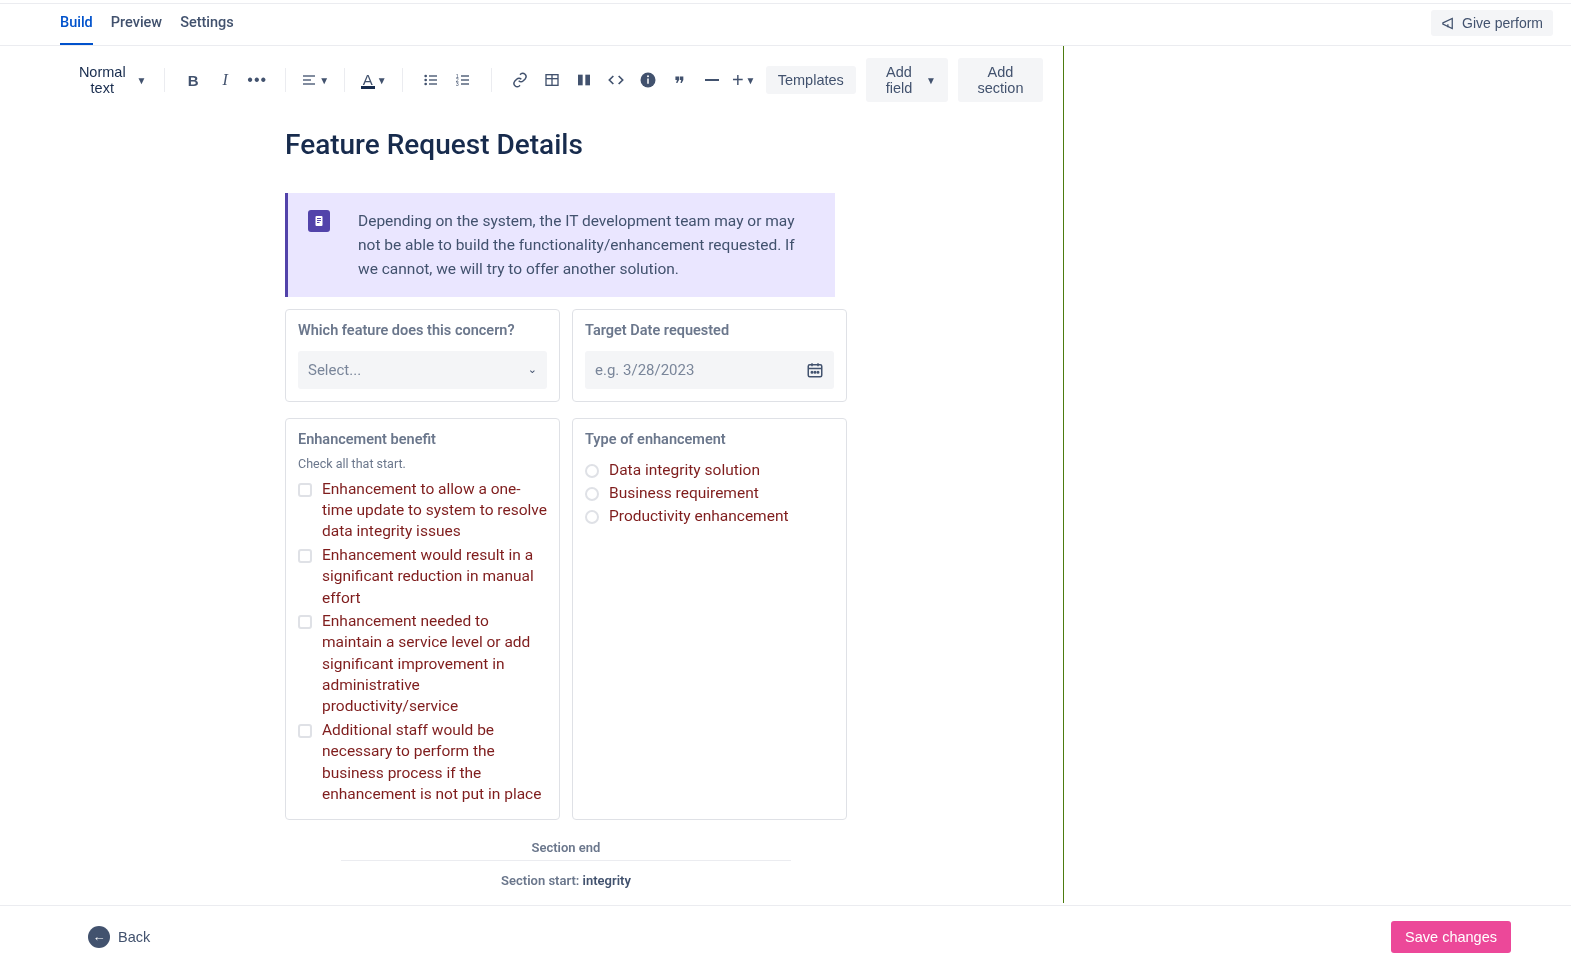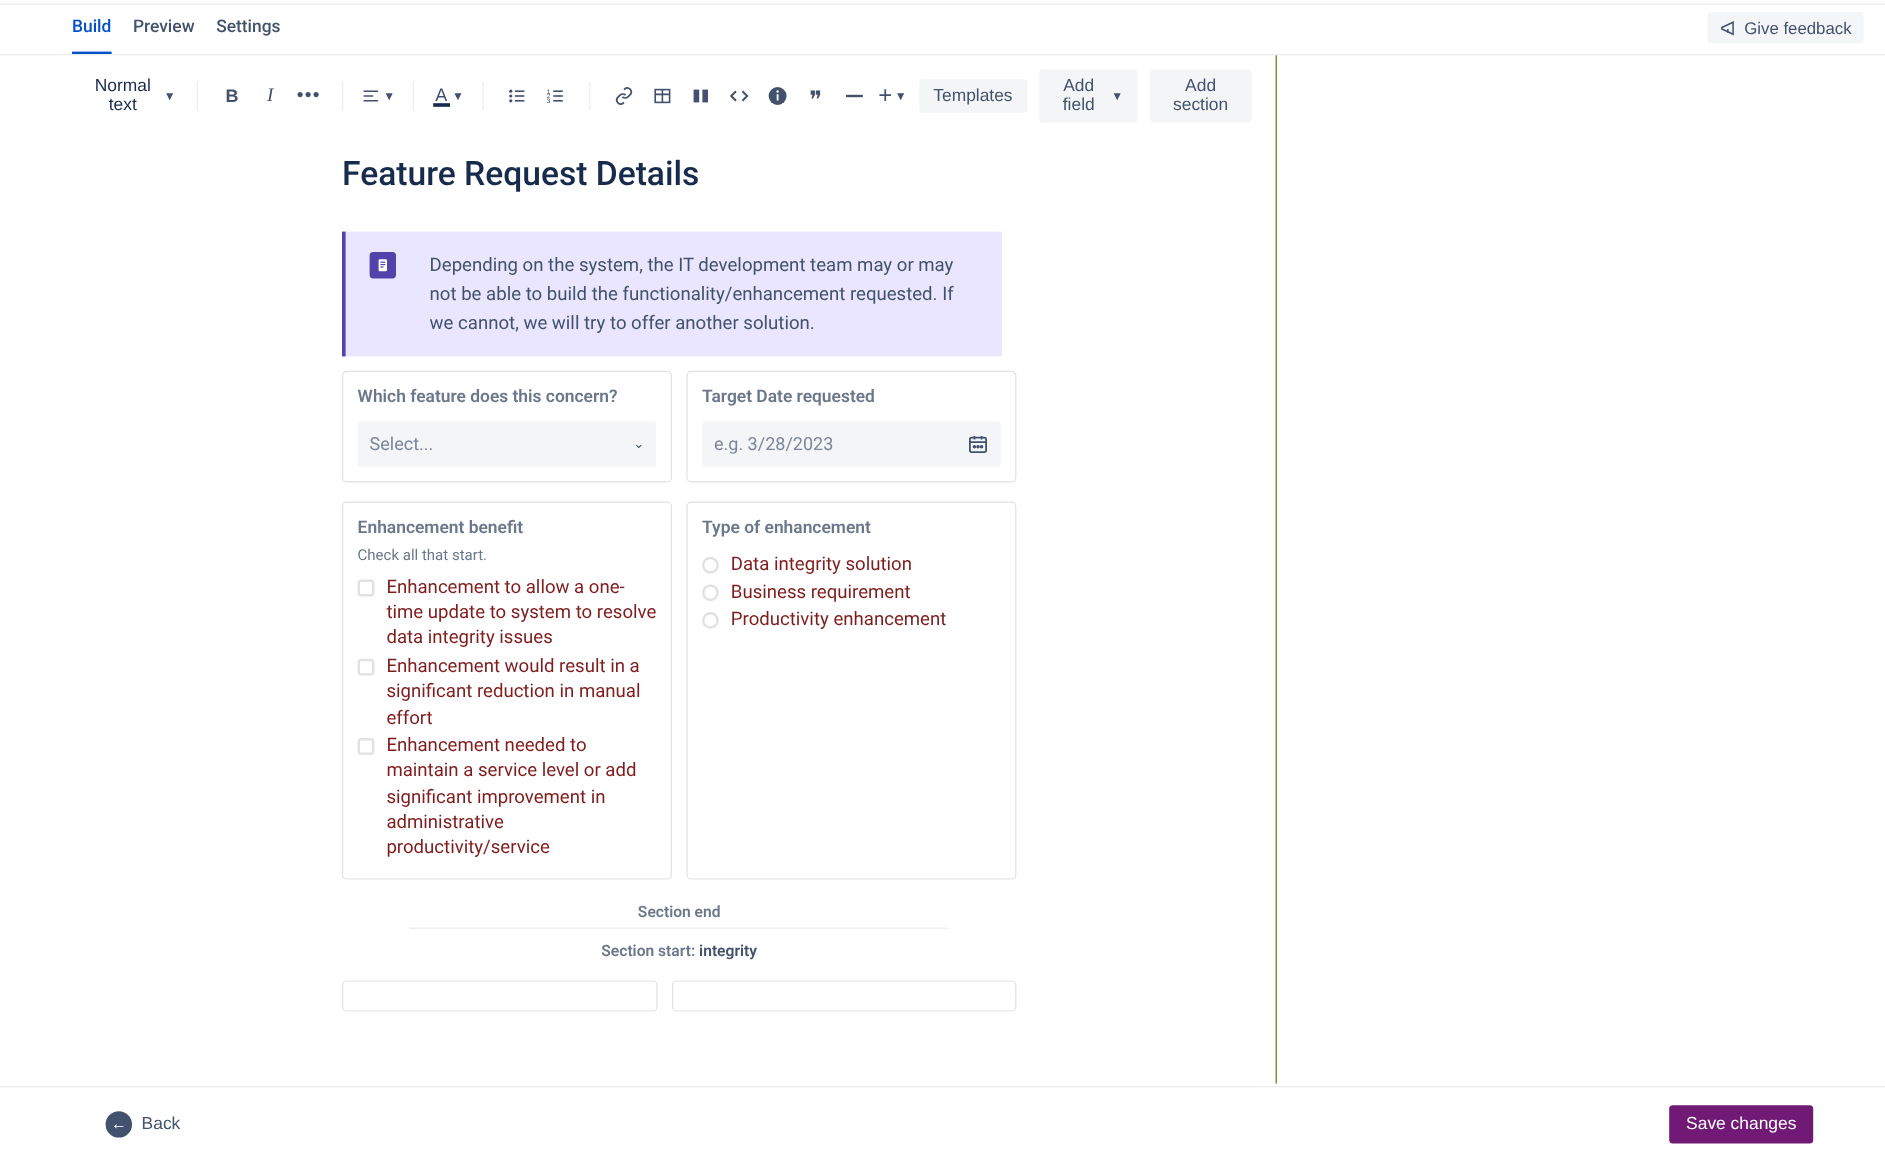--- a/index.html
+++ b/index.html
@@ -310,21 +310,21 @@
     height: 22px;
     border-radius: 50%;
     background: #42526E;
     color: #fff;
     display: inline-flex;
     align-items: center;
     justify-content: center;
     font-size: 13px;
   }
   .save-btn {
-    background: #701a75;
+    background: #ec4899;
     color: #fff;
     border: none;
     padding: 8px 14px;
     border-radius: 3px;
     font-size: 14.5px;
     font-weight: 500;
     cursor: pointer;
   }
 
   svg { display: block; }
@@ -334,21 +334,21 @@
 
 <div class="topbar"></div>
 <div class="feedback-wrap">
   <button class="feedback-btn">
     <span>
       <svg width="15" height="15" viewBox="0 0 24 24" fill="none" stroke="#42526E" stroke-width="2">
         <path d="M3 11l15-7v16L3 13v-2z"></path>
           <path d="M11 13v5"></path>
       </svg>
     </span>
-    <span>Give feedback</span>
+    <span>Give perform</span>
   </button>
 </div>
 
 <div class="tabs">
   <div class="tab active">Build</div>
   <div class="tab">Preview</div>
   <div class="tab">Settings</div>
 </div>
 
 <div class="workspace">
@@ -524,20 +524,24 @@
                 <span class="opt-label">Enhancement to allow a one-time update to system to resolve data integrity issues</span>
               </li>
               <li>
                 <span class="check-box"></span>
                 <span class="opt-label">Enhancement would result in a significant reduction in manual effort</span>
               </li>
               <li>
                 <span class="check-box"></span>
                 <span class="opt-label">Enhancement needed to maintain a service level or add significant improvement in administrative productivity/service</span>
               </li>
+              <li>
+                <span class="check-box"></span>
+                <span class="opt-label">Additional staff would be necessary to perform the business process if the enhancement is not put in place</span>
+              </li>
             </ul>
           </div>
           <div class="field-card">
             <div class="field-label">Type of enhancement</div>
             <ul class="radio-list">
               <li>
                 <span class="radio-dot"></span>
                 <span class="opt-label">Data integrity solution</span>
               </li>
               <li>

